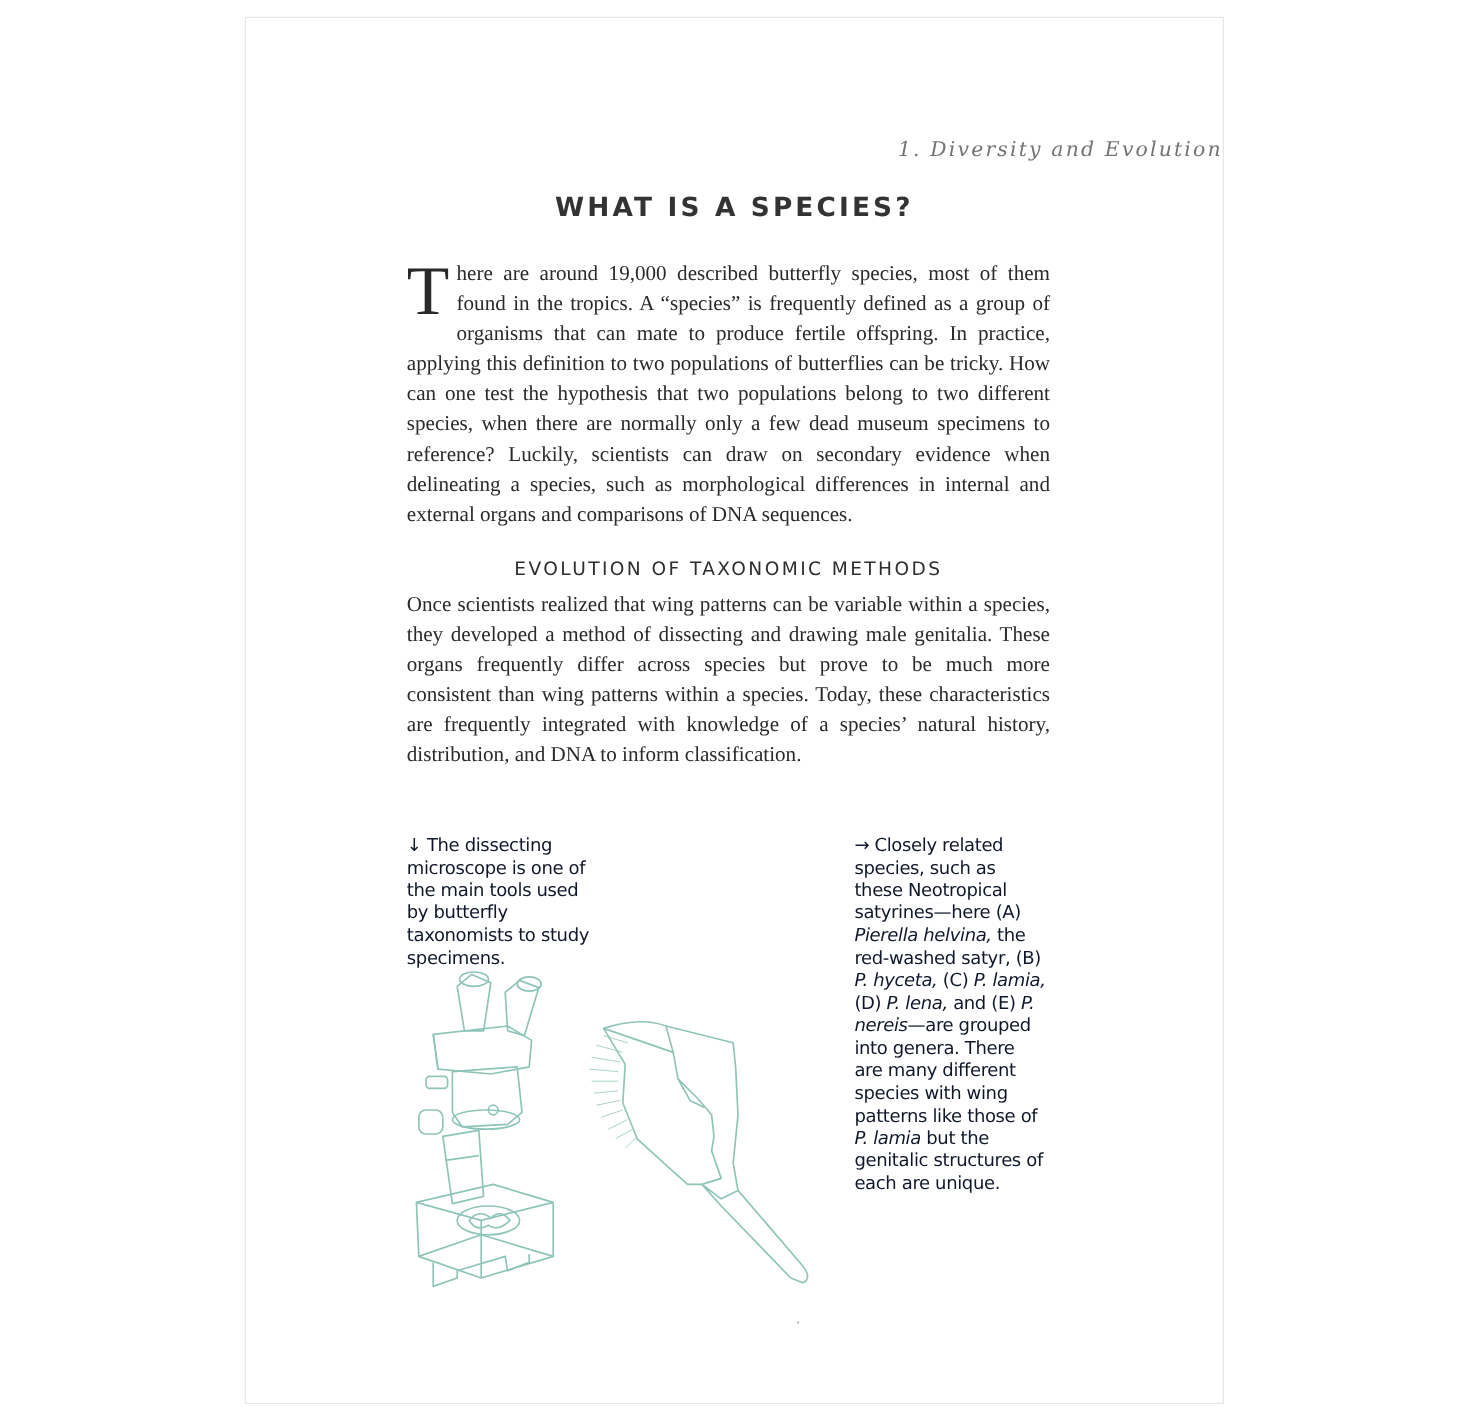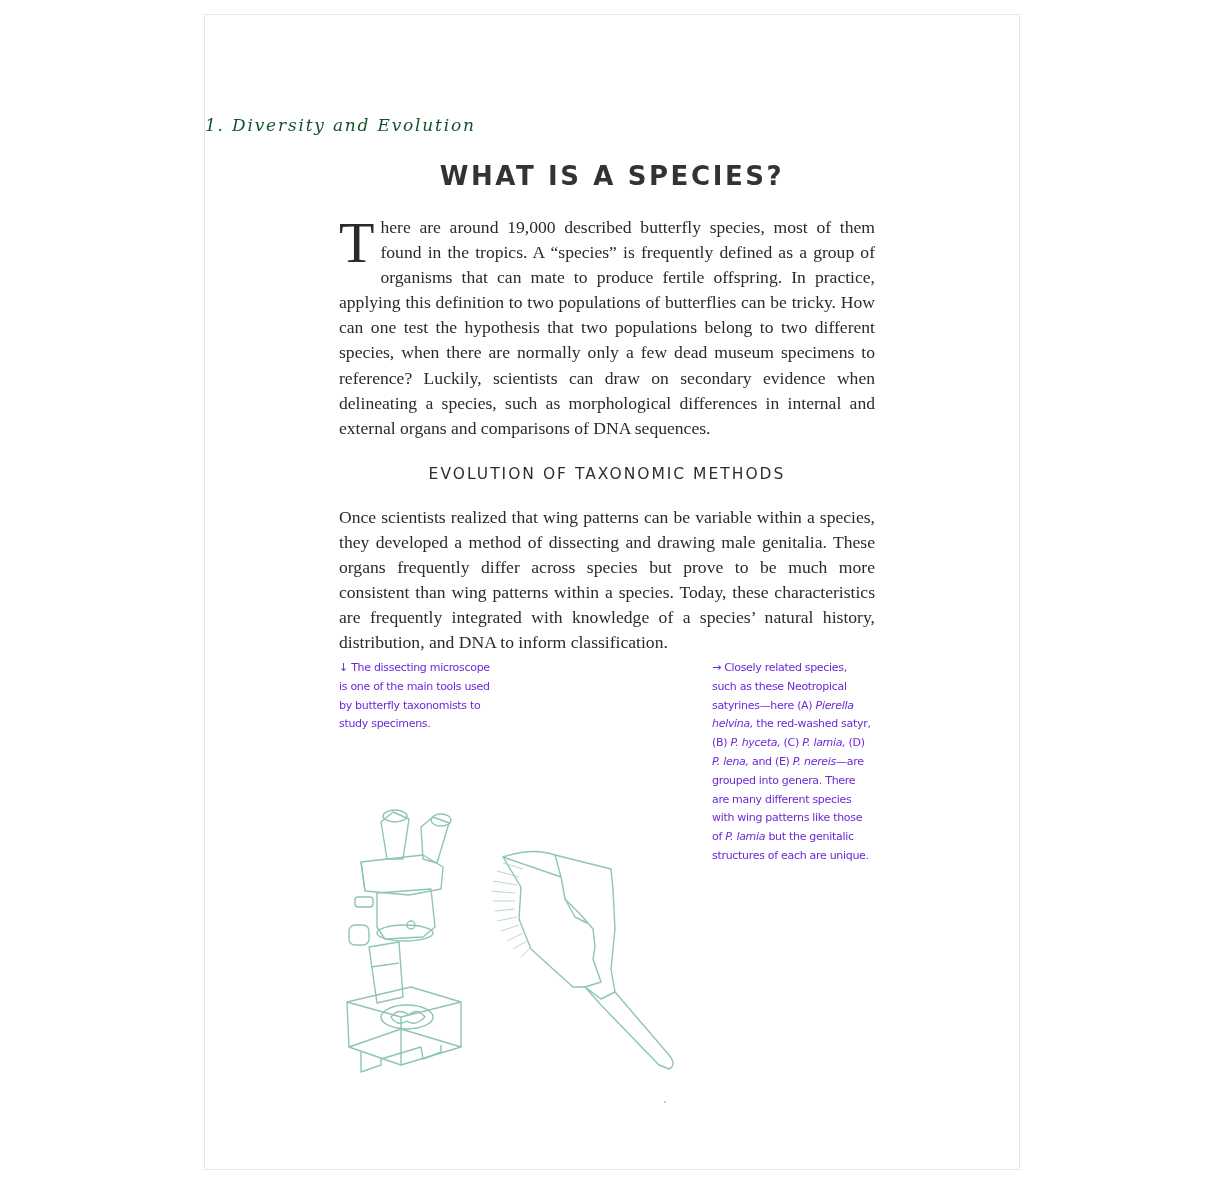--- a/index.html
+++ b/index.html
@@ -2,48 +2,48 @@
 <html><head>
 <meta charset="utf-8">
 <style>
   html, body { margin:0; padding:0; background:#ffffff; }
   body { width:1225px; height:1180px; position:relative; overflow:hidden; }
   .page {
     position:absolute; left:204px; top:14px; width:816px; height:1156px;
     border:1.5px solid #e6e6e6; box-sizing:border-box; background:#fff;
   }
   .chapter {
-    position:absolute; left:0; right:0; top:100px; text-align:left;
+    position:absolute; left:0; right:0; top:100px; text-align:right;
     font-family:"DejaVu Serif", serif; font-style:italic; font-size:17px;
-    letter-spacing:1.8px; color:#14532d;
+    letter-spacing:1.8px; color:#737373;
   }
   .title {
     position:absolute; left:0; right:0; top:146px; text-align:center;
-    font-family:"DejaVu Sans", sans-serif; font-weight:bold; font-size:26px;
+    font-family:"DejaVu Sans", sans-serif; font-weight:bold; font-size:22px;
     letter-spacing:2.6px; color:#333;
   }
   .body-text {
     position:absolute; left:134px; width:536px;
     font-family:"Liberation Serif", serif; font-size:17.6px; line-height:25.1px;
     color:#2a2a2a; text-align:justify; margin:0;
   }
   .para1 { top:200px; }
   .dropcap {
     float:left; font-family:"Liberation Serif", serif; font-size:58px;
     line-height:46px; margin:5px 6px 0 0; color:#2a2a2a;
   }
   .subhead {
     position:absolute; left:134px; width:536px; top:450px; text-align:center;
     font-family:"DejaVu Sans", sans-serif; font-weight:normal; font-size:15.5px;
     letter-spacing:2px; color:#2e2e2e;
   }
-  .para2 { top:476px;margin-top:14px; }
+  .para2 { top:476px; }
   .caption {
-    position:absolute; top:644px; font-family:"DejaVu Sans", sans-serif;
-    font-size:11px; line-height:18.8px; color:#6d28d9; letter-spacing:-0.3px;
+    position:absolute; top:680px; font-family:"DejaVu Sans", sans-serif;
+    font-size:15px; line-height:18.8px; color:#0f172a; letter-spacing:-0.3px;
   }
   .cap1 { left:134px; width:160px; }
   .cap2 { left:321px; width:170px; }
   .cap3 { left:507px; width:160px; }
   .caption i { font-style:italic; }
   .arrow { font-family:"DejaVu Sans", sans-serif; }
   .illus { position:absolute; }
   .microscope { left:136px; top:782px; width:140px; height:280px; }
   .genitalia { left:278px; top:822px; width:220px; height:240px; }
   .artifact { position:absolute; left:390px; top:1084px; width:90px; height:8px; }

